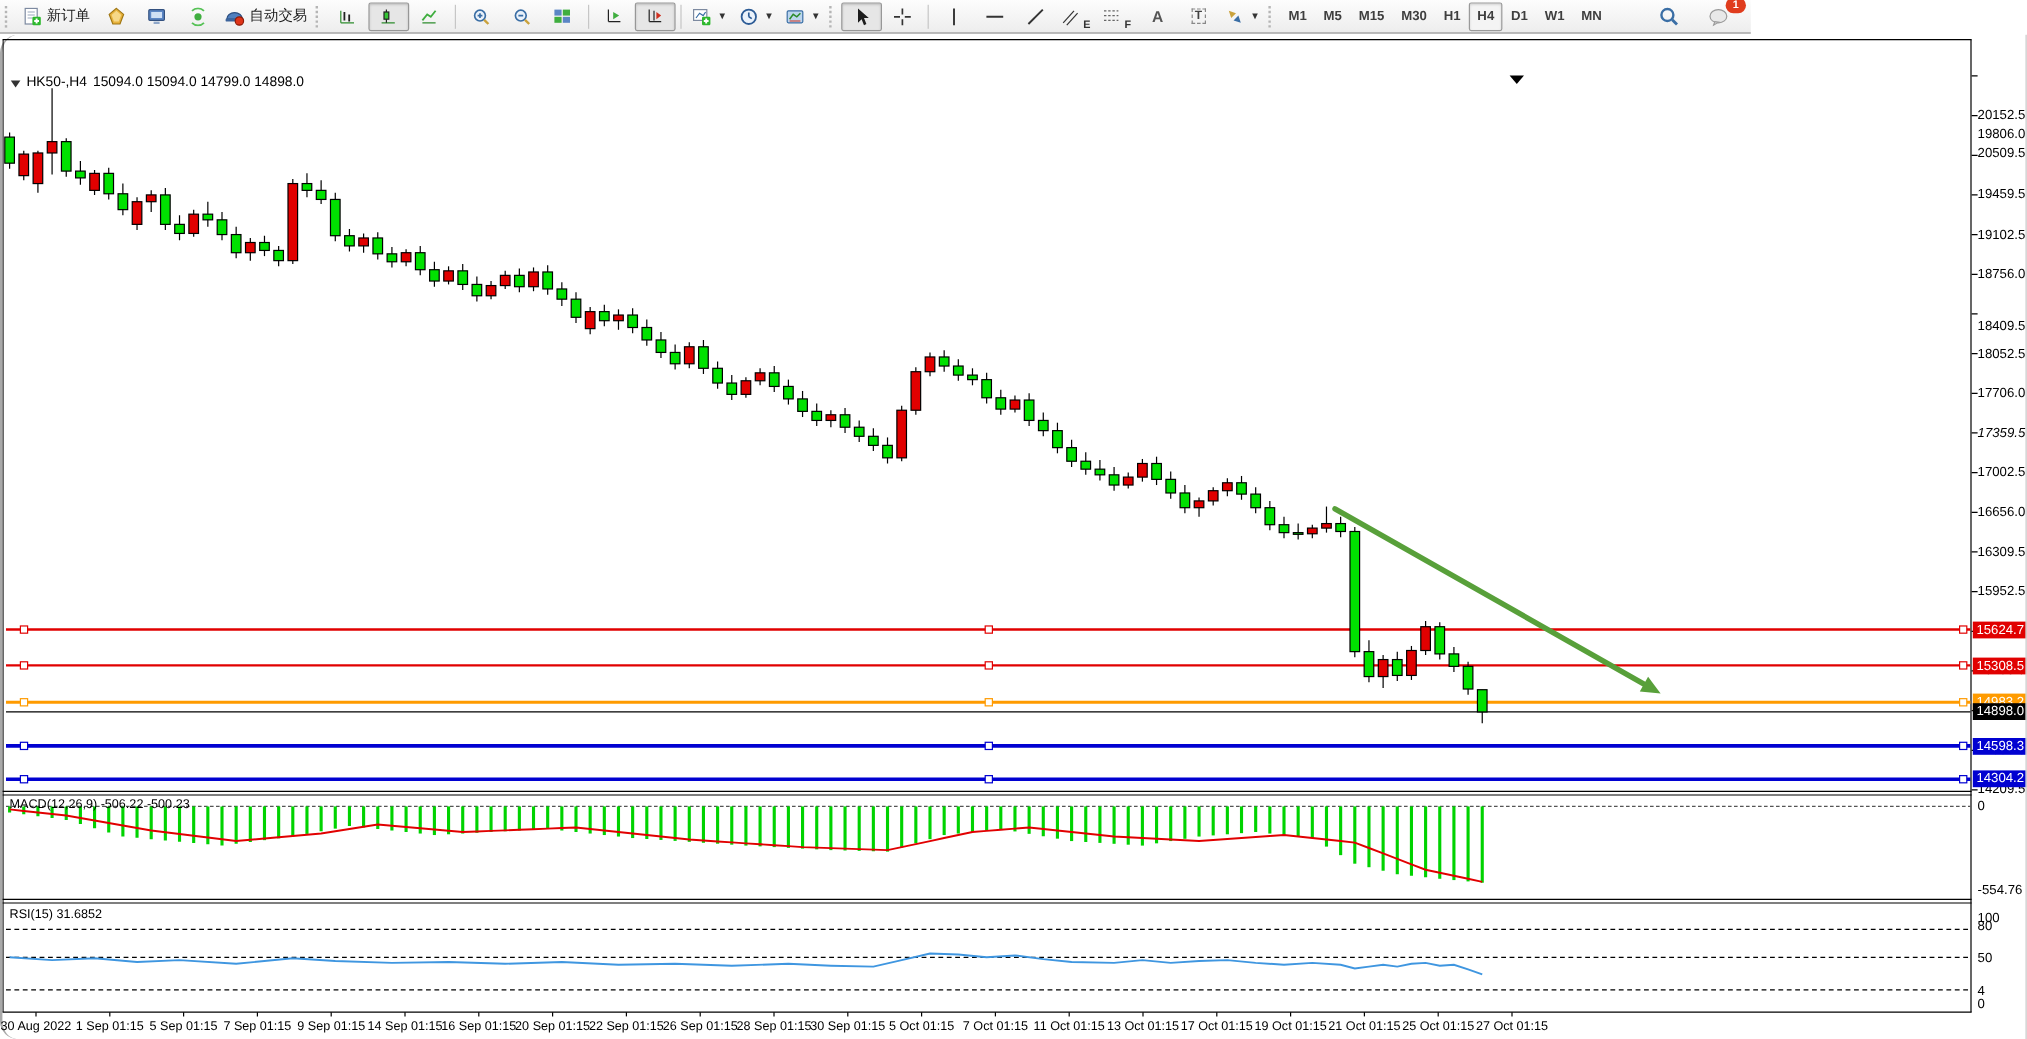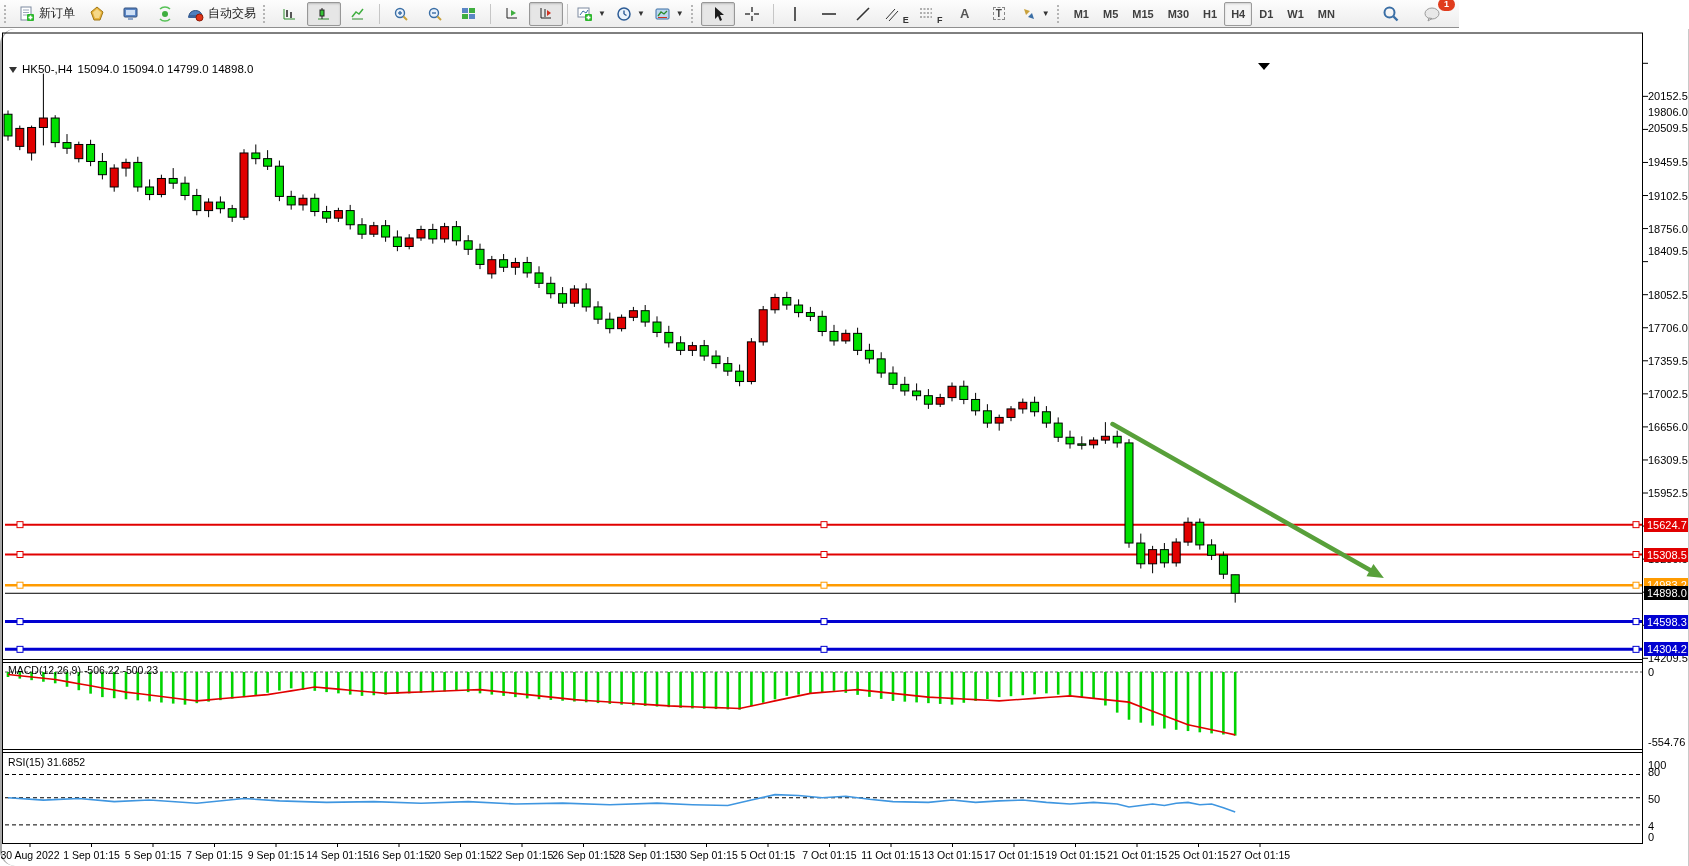--- a/index.html
+++ b/index.html
@@ -748,24 +748,24 @@
       <span>RSI(15)</span>&nbsp;<span>31.6852</span>
     </div>
 
     <div id="axis-labels">
         <div class="px-label" style="top: 46px; margin-top: 47px;">20509.5</div>
         <div class="px-label" style="top: 61.355px;">20152.5</div>
         <div class="px-label" style="top: 77px;">19806.0</div>
         <div class="px-label" style="top: 127.465px;">19459.5</div>
         <div class="px-label" style="top: 160.52px;">19102.5</div>
         <div class="px-label" style="top: 193.575px;">18756.0</div>
-        <div class="px-label" style="top: 216px;">18409.5</div>
+        <div class="px-label" style="top: 237px;">18409.5</div>
         <div class="px-label" style="top: 259.685px;">18052.5</div>
         <div class="px-label" style="top: 292.74px;">17706.0</div>
-        <div class="px-label" style="top: 325.795px;">17359.5</div>
+        <div class="px-label" style="top: 325.795px; font-style: italic;">17359.5</div>
         <div class="px-label" style="top: 358.85px;">17002.5</div>
         <div class="px-label" style="top: 391.905px;">16656.0</div>
         <div class="px-label" style="top: 424.96px;">16309.5</div>
         <div class="px-label" style="top: 458.015px;">15952.5</div>
         <div class="px-label" style="top: 491.07px;">15606.0</div>
         <div class="px-label" style="top: 524.125px;">15259.5</div>
         <div class="px-label" style="top: 557.18px;">14902.5</div>
         <div class="px-label" style="top: 590.235px;">14556.0</div>
         <div class="px-label" style="top: 623.29px;">14209.5</div>
         <div class="px-label" style="top: 637px;">0</div>

